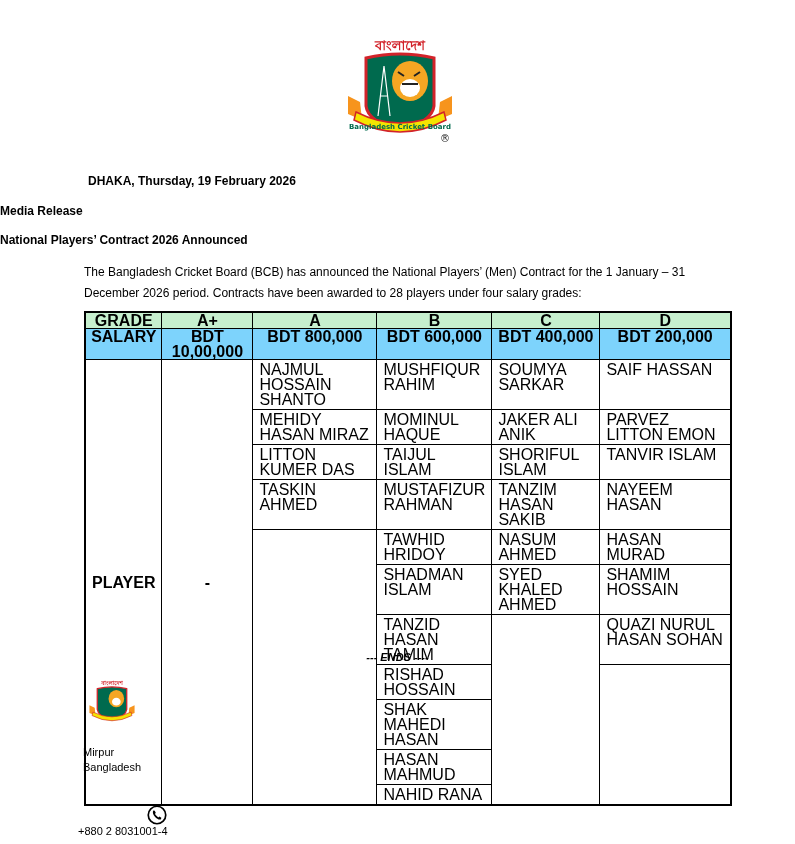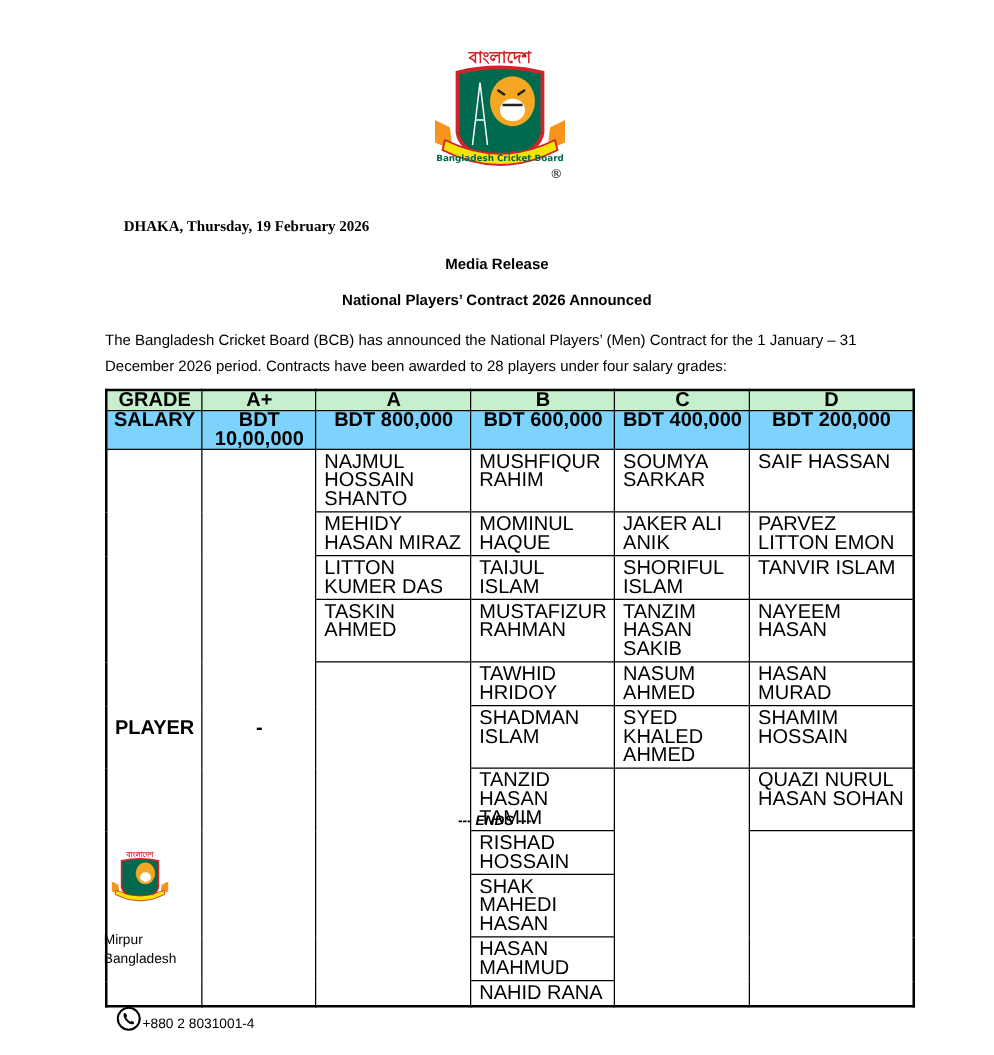--- a/index.html
+++ b/index.html
@@ -1,33 +1,33 @@
 <!DOCTYPE html>
 <html><head>
 <meta charset="utf-8">
 <style>
   html, body { margin: 0; padding: 0; background: #ffffff; }
   body { width: 795px; height: 844px; position: relative; font-family: "Liberation Sans", sans-serif; color: #000; overflow: hidden; }
   .logo-top { position: absolute; left: 340px; top: 36px; width: 120px; height: 110px; }
-  .dateline { position: absolute; left: 99px; top: 174px; font-size: 12px; font-weight: bold; font-family: Liberation Serif, serif; }
-  .center-title { position: absolute; left: 0; width: 795px; text-align: center; font-size: 12px; font-weight: bold; }
+  .dateline { position: absolute; left: 88px; top: 174px; font-size: 12px; font-weight: bold; }
+  .center-title { position: absolute; left: 0; width: 795px; font-size: 12px; font-weight: bold; }
   .t1 { top: 204px; }
   .t2 { top: 233px; }
   .para { position: absolute; left: 84px; top: 262px; width: 630px; font-size: 12px; line-height: 21px; }
   table.contract { position: absolute; left: 84px; top: 311px; border-collapse: collapse; font-size: 16px; }
   table.contract td { border: 1px solid #000; padding: 2px 6px; vertical-align: top; line-height: 15px; }
   table.contract { border: 2px solid #000; }
   tr.grade td { background: #c6efce; font-weight: bold; text-align: center; padding: 0 4px; }
   tr.salary td { background: #7dd3fc; font-weight: bold; text-align: center; padding: 0 4px; }
   td.playerlabel { font-weight: bold; text-align: center; vertical-align: middle !important; }
   td.dash { text-align: center; vertical-align: middle !important; font-weight: bold; }
   .ends { position: absolute; left: 0; width: 795px; top: 651px; text-align: center; font-size: 11px; font-weight: bold; font-style: italic; }
   .logo-bottom { position: absolute; left: 86px; top: 678px; width: 52px; height: 50px; }
   .addr { position: absolute; left: 83px; top: 745px; font-size: 11px; line-height: 15px; }
-  .phone { position: absolute; left: 93px; top: 805px; font-size: 11px; display: flex; align-items: flex-end; }
+  .phone { position: absolute; left: 78px; top: 805px; font-size: 11px; display: flex; align-items: flex-end; flex-direction: column; }
   .phone svg { width: 20px; height: 20px; margin-right: 1px; }
 </style>
 </head>
 <body>
 
 <div class="logo-top">
   <svg width="120" height="110" viewBox="0 0 120 110">
     <text x="60" y="14" text-anchor="middle" font-size="13" fill="#d2232a" font-family="DejaVu Sans, sans-serif" font-weight="bold">বাংলাদেশ</text>
     <path d="M8 60 L20 66 L22 84 L8 78 Z" fill="#f7941d"></path>
     <path d="M112 60 L100 66 L98 84 L112 78 Z" fill="#f7941d"></path>

